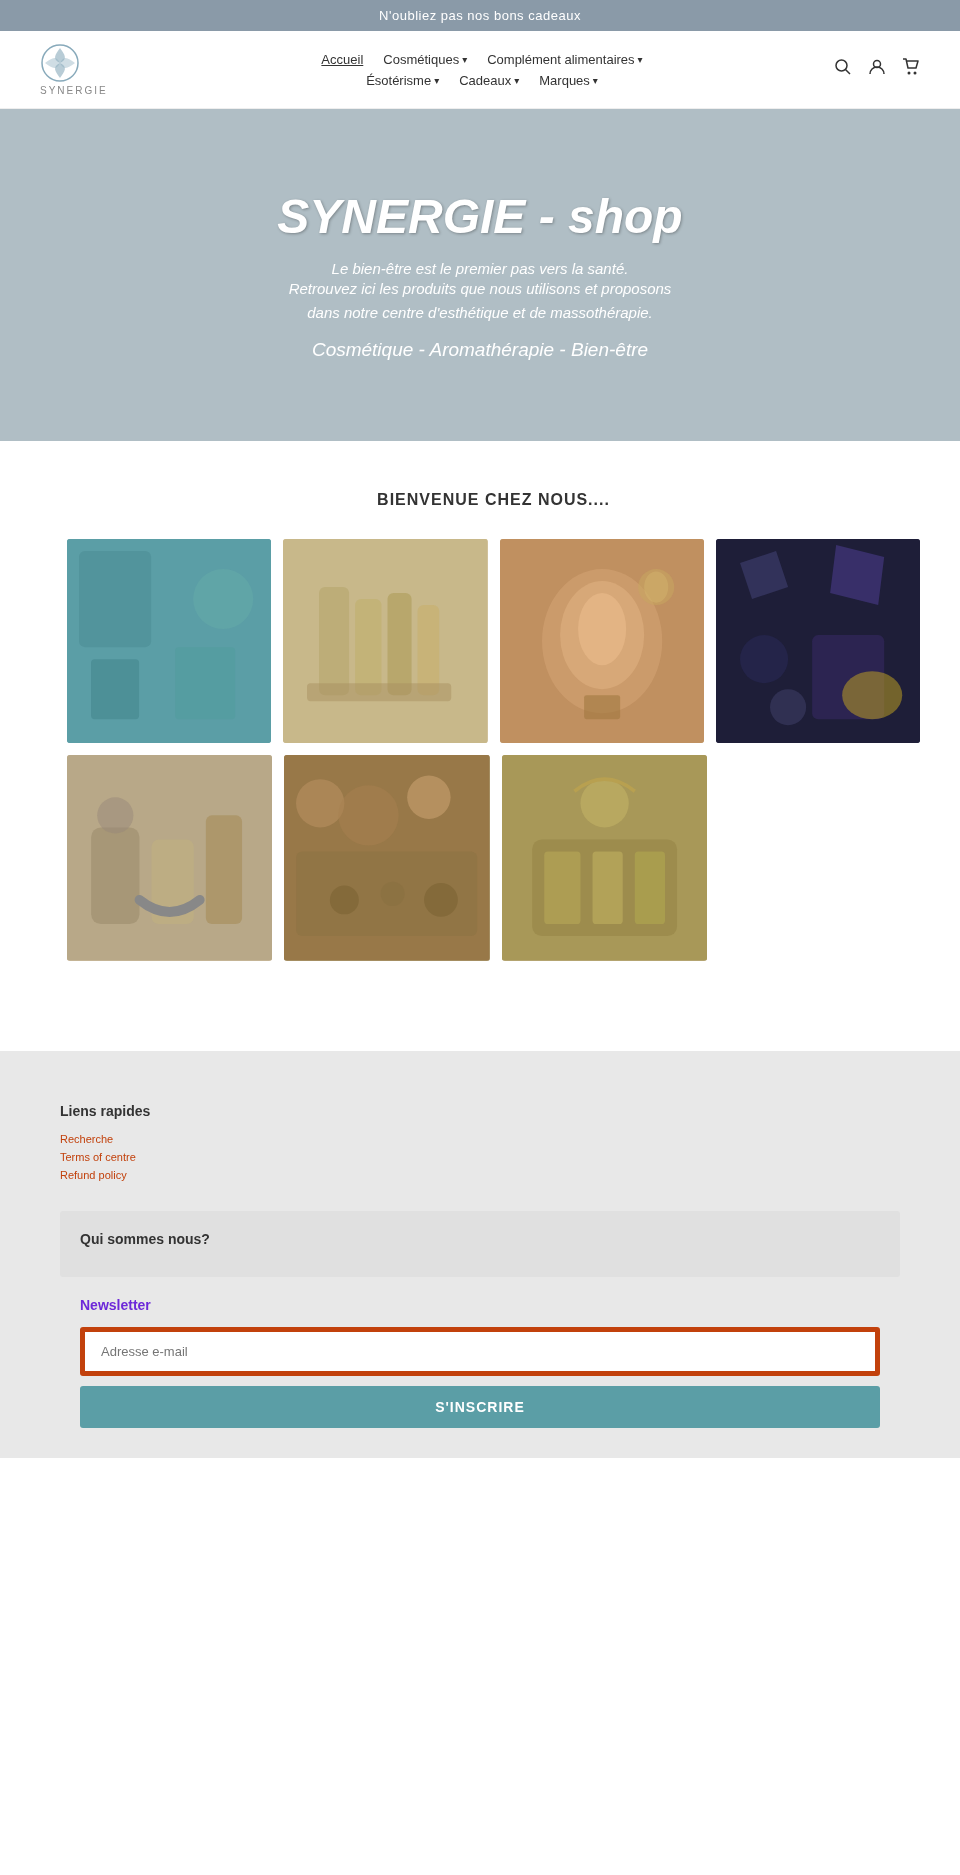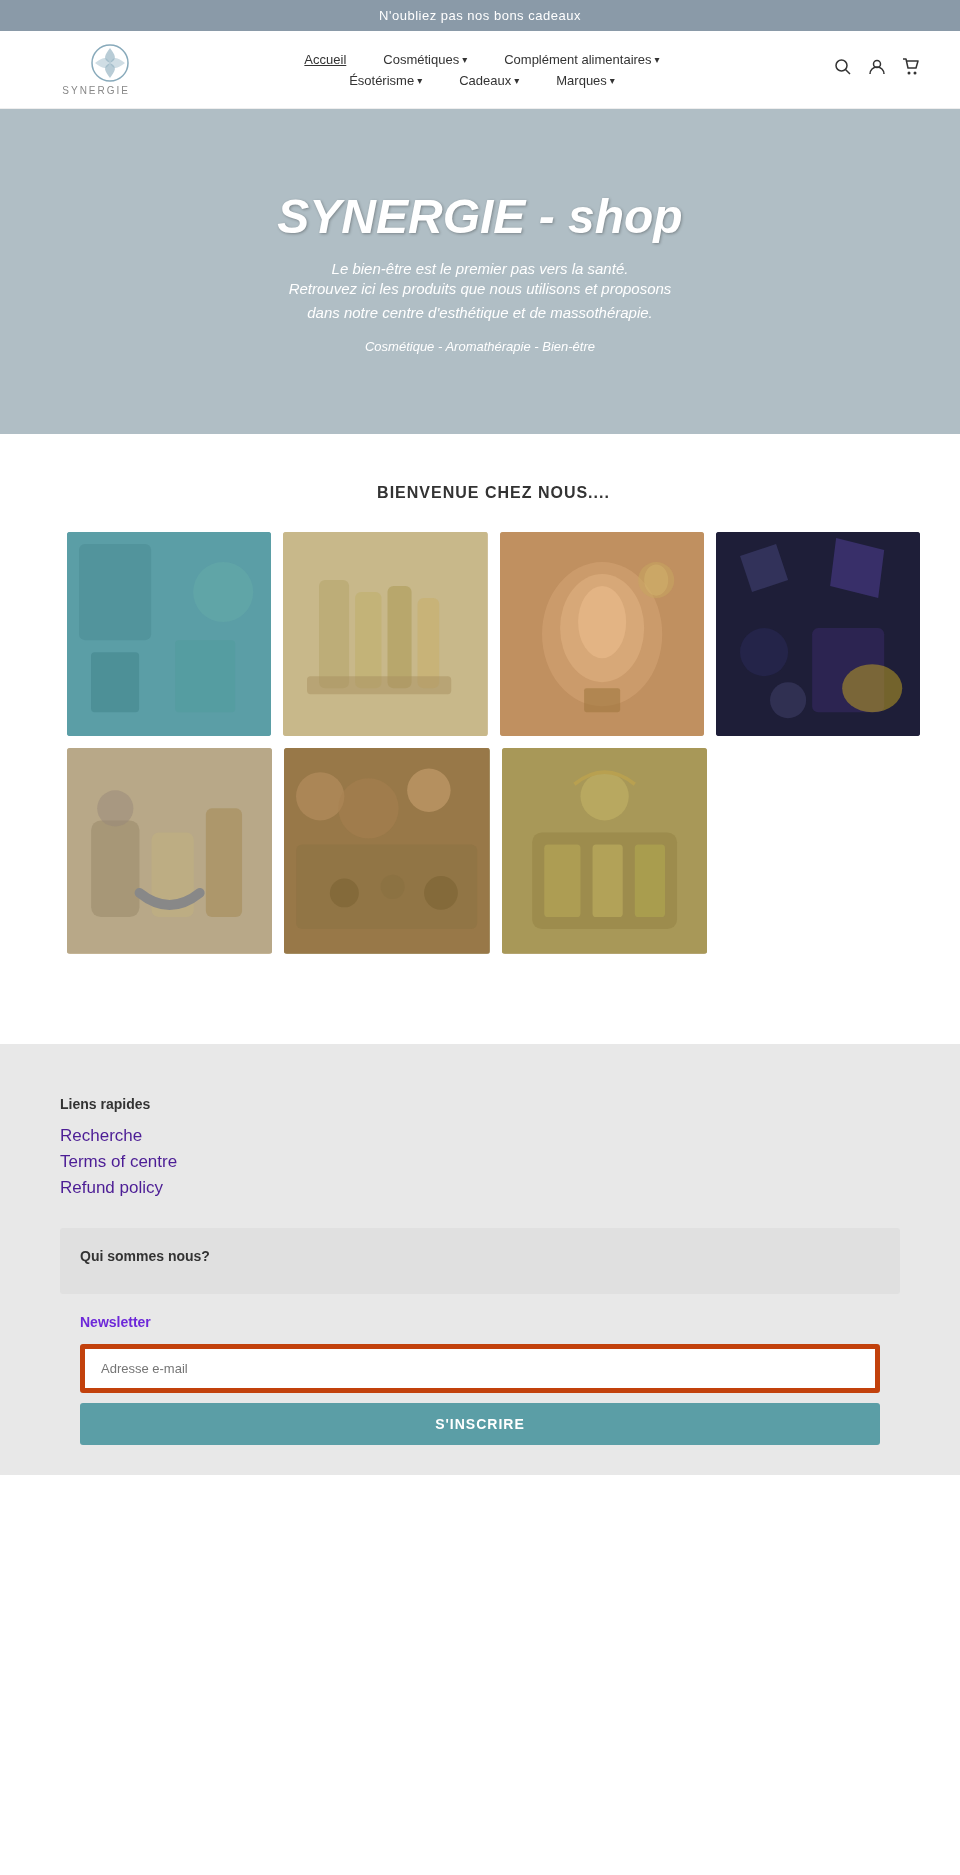--- a/index.html
+++ b/index.html
@@ -21,21 +21,21 @@
       border-bottom: 1px solid #eee;
       padding: 12px 40px;
       display: flex;
       align-items: center;
       justify-content: space-between;
       position: relative;
     }
     .logo-area {
       display: flex;
       flex-direction: column;
-      align-items: flex-end;
+      align-items: flex-start;
       min-width: 90px;
     }
     .logo-icon {
       width: 40px;
       height: 40px;
     }
     .logo-text {
       font-size: 10px;
       letter-spacing: 2px;
       color: #888;
@@ -43,21 +43,21 @@
     }
     nav {
       flex: 1;
       display: flex;
       flex-direction: column;
       align-items: center;
       gap: 6px;
     }
     .nav-row {
       display: flex;
-      gap: 37px;
+      gap: 20px;
       align-items: center;
     }
     .nav-item {
       font-size: 13px;
       color: #333;
       cursor: pointer;
       text-decoration: none;
       display: flex;
       align-items: center;
       gap: 3px;
@@ -106,21 +106,21 @@
       font-style: italic;
     }
     .hero-desc {
       font-size: 15px;
       color: #fff;
       font-style: italic;
       margin-bottom: 14px;
       line-height: 1.6;
     }
     .hero-tagline {
-      font-size: 13px;
+      font-size: 19px;
       color: #fff;
       font-style: italic;
     }
 
     
     .main-content {
       padding: 50px 40px 30px;
       margin-left: 27px;
     }
     .section-title {
@@ -169,22 +169,22 @@
       margin-top: 60px;
     }
     .footer-links-title {
       font-size: 14px;
       font-weight: bold;
       margin-bottom: 14px;
       color: #333;
     }
     .footer-link {
       display: block;
-      font-size: 17px;
-      color: #4c1d95;
+      font-size: 11px;
+      color: #c2410c;
       text-decoration: none;
       margin-bottom: 6px;
       cursor: pointer;
     }
     .footer-about {
       margin-top: 30px;
       padding: 20px;
       background: #e0e0e0;
       border-radius: 3px;
     }

